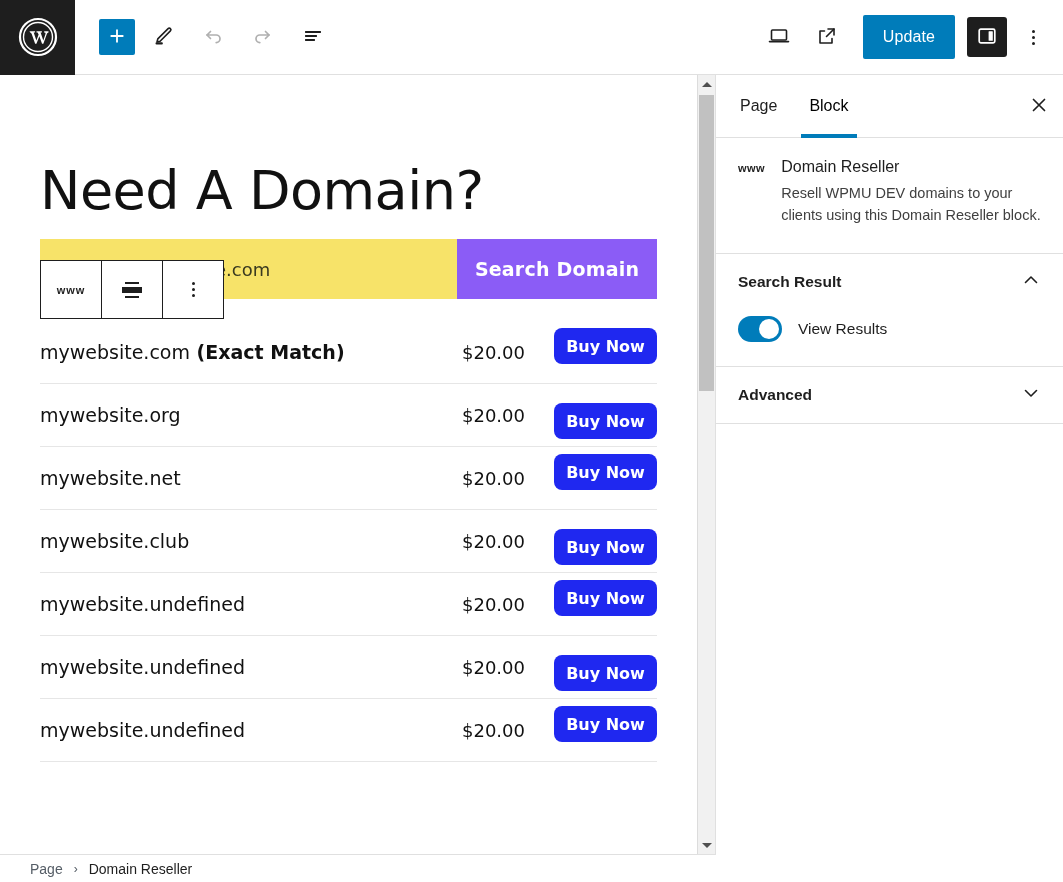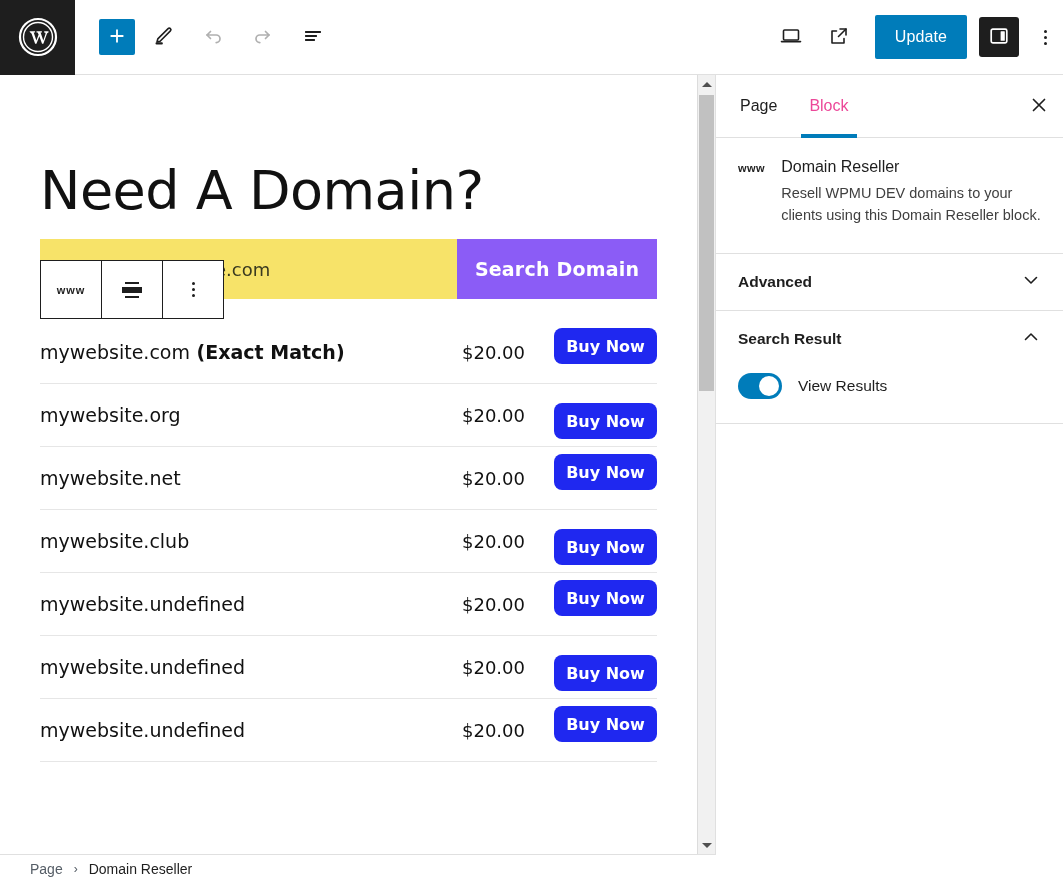--- a/index.html
+++ b/index.html
@@ -66,20 +66,21 @@
     border-radius: 2px;
     width: 36px; height: 36px;
   }
   .tb-btn.disabled { opacity: 1; cursor: default; }
 
   .tb-right {
     margin-left: auto;
     display: flex;
     align-items: center;
     gap: 4px;
+    padding-right: 12px;
   }
   .update-btn {
     background: #007cba;
     color: #ffffff;
     border: none;
     border-radius: 2px;
     height: 44px;
     padding: 0 20px;
     font-size: 16px;
     font-family: "Liberation Sans", sans-serif;
@@ -328,21 +329,21 @@
     align-items: center;
     font-family: "Liberation Sans", sans-serif;
     font-size: 16px;
     color: #1e1e1e;
     cursor: pointer;
     position: relative;
     background: none;
     border: none;
   }
   .sb-tab:first-child { margin-left: 8px; }
-  .sb-tab.active { color: #ec4899; }
+  .sb-tab.active { color: #000000; }
   .sb-tab.active::after {
     content: "";
     position: absolute;
     left: 8px; right: 8px; bottom: -1px;
     height: 4px;
     background: #007cba;
   }
   .sb-close {
     margin-left: auto;
     width: 48px;
@@ -666,48 +667,48 @@
     <div class="block-card">
       <div class="block-icon">www</div>
       <div class="block-meta">
         <div class="block-title">Domain Reseller</div>
         <div class="block-desc">Resell WPMU DEV domains to your clients using this Domain Reseller block.</div>
       </div>
     </div>
 
     <div class="panel">
       <div class="panel-head">
-        <div class="panel-title">Advanced</div>
-        <span>
-          <svg width="20" height="20" viewBox="0 0 20 20">
-              <path d="M4.5 7.5 10 13l5.5-5.5" fill="none" stroke="#1e1e1e" stroke-width="1.6" stroke-linecap="round" stroke-linejoin="round"></path>
-            </svg>
-        </span>
-      </div>
-    </div>
-
-    <div class="panel">
-      <div class="panel-head">
         <div class="panel-title">Search Result</div>
         <span>
           <svg width="20" height="20" viewBox="0 0 20 20">
               <path d="M4.5 12.5 10 7l5.5 5.5" fill="none" stroke="#1e1e1e" stroke-width="1.6" stroke-linecap="round" stroke-linejoin="round"></path>
             </svg>
         </span>
       </div>
       <div class="panel-body">
         <div class="toggle-row">
           <div class="toggle">
               <span class="knob"></span>
             </div>
           <div class="toggle-label">View Results</div>
         </div>
       </div>
     </div>
 
+    <div class="panel">
+      <div class="panel-head">
+        <div class="panel-title">Advanced</div>
+        <span>
+          <svg width="20" height="20" viewBox="0 0 20 20">
+              <path d="M4.5 7.5 10 13l5.5-5.5" fill="none" stroke="#1e1e1e" stroke-width="1.6" stroke-linecap="round" stroke-linejoin="round"></path>
+            </svg>
+        </span>
+      </div>
+    </div>
+
   </div>
 
   <div class="breadcrumb-bar">
     <button class="bc-item">Page</button>
     <span class="bc-sep">›</span>
     <button class="bc-item current">Domain Reseller</button>
   </div>
 
 </div>
 

